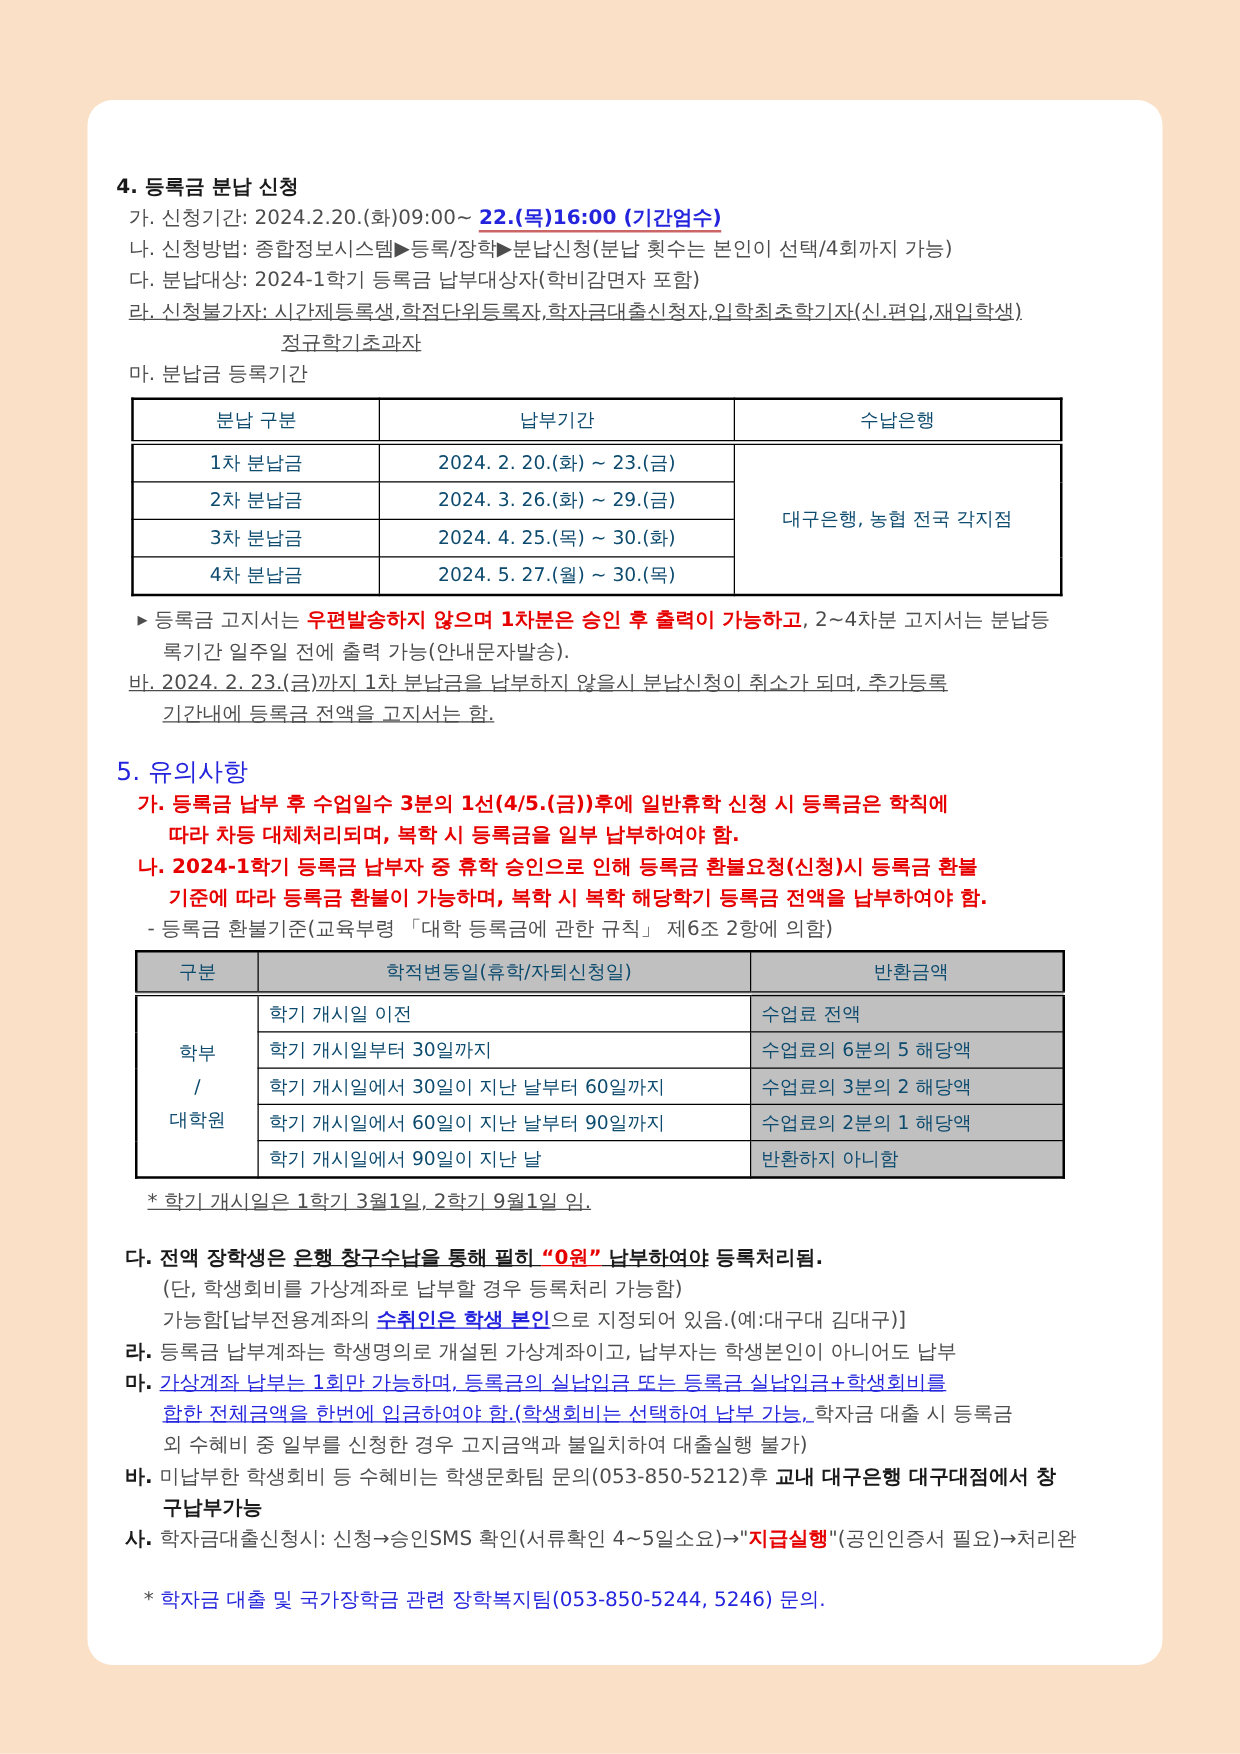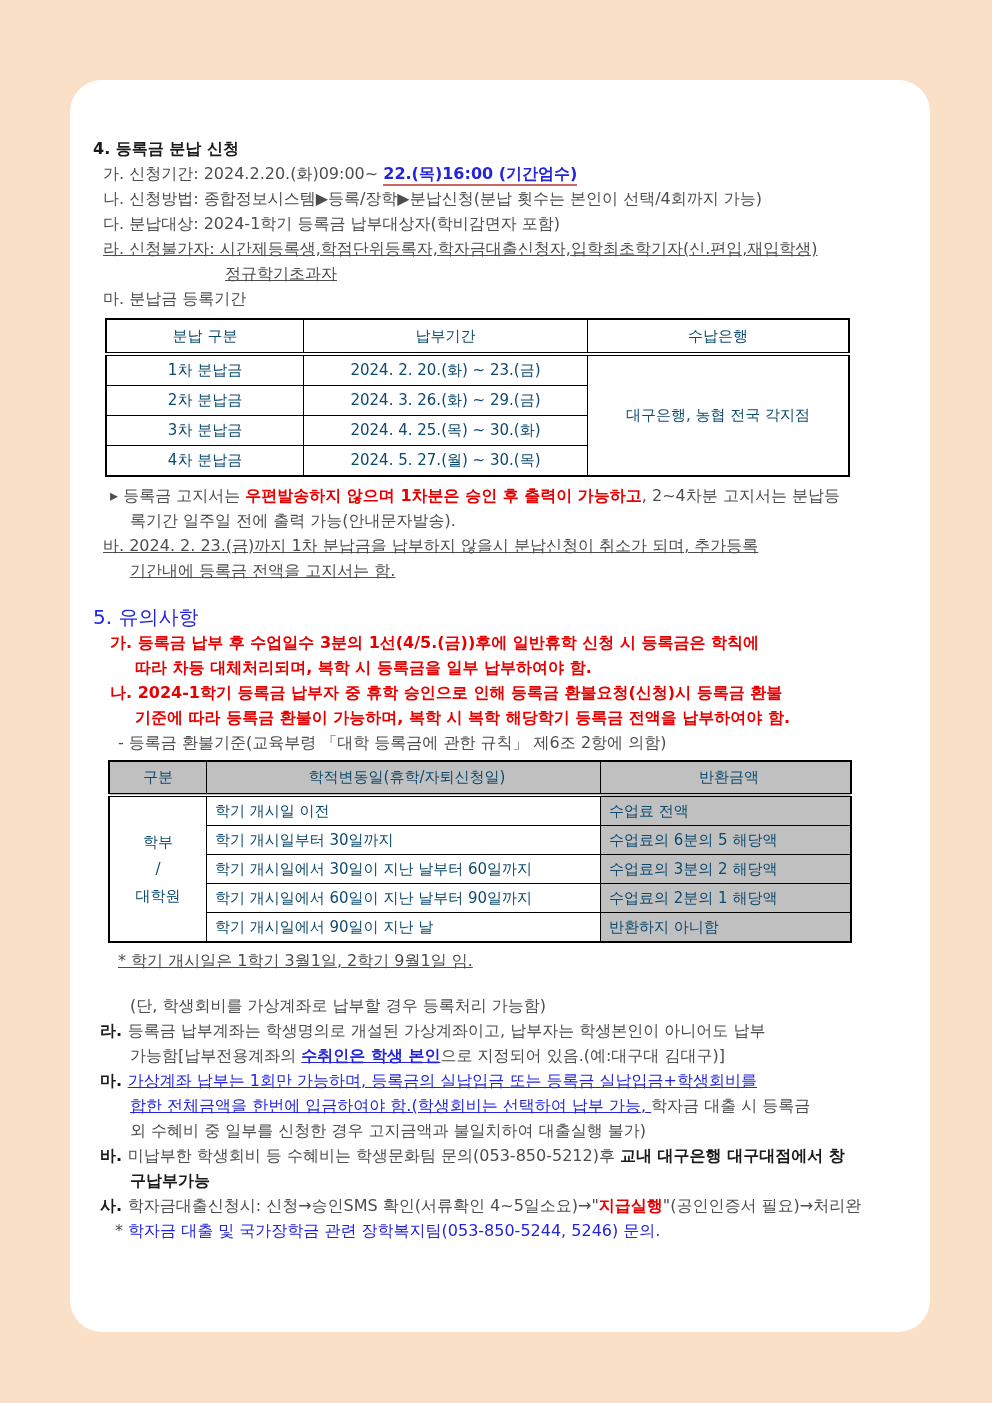--- a/index.html
+++ b/index.html
@@ -5,40 +5,40 @@
   html,body{margin:0;padding:0;}
   body{
     width:992px;height:1403px;
     background:#FAE0C7;
     font-family:"DejaVu Sans","Liberation Sans",sans-serif;
     position:relative;
   }
   .card{
     position:absolute;left:70px;top:80px;
     width:860px;height:1252px;
-    background:#FFFFFF;border-radius:32px;
+    background:#FFFFFF;border-radius:20px;
     box-sizing:border-box;
     padding:56px 28px 0 23px;
     overflow:hidden;
   }
   .line{
     font-size:16px;line-height:25px;color:#4D4D4D;
     white-space:pre-wrap;
   }
   .title4{font-size:16px;font-weight:bold;color:#1A1A1A;}
   .title5{font-size:20px;font-weight:normal;color:#2424DD;}
   
   .i1{padding-left:10px;}   
   .i2{padding-left:37px;}   
   .i3{padding-left:132px;}  
   .ib{padding-left:17px;}   
   .ic{padding-left:42px;}   
   .id{padding-left:25px;}   
   .i5{padding-left:7px;}    
-  .istar{padding-left:22px;}
+  .istar{padding-left:22px;margin-top:24px;}
   
   .b{font-weight:bold;color:#1A1A1A;}
   .r{font-weight:bold;color:#E60000;}
   .bl{color:#2424DD;}
   .blb{font-weight:bold;color:#2424DD;}
   .u{text-decoration:underline;}
   .deadline{
     font-weight:bold;color:#2424DD;
     border-bottom:2px solid #CC6666;padding-bottom:1px;
   }
@@ -154,24 +154,25 @@
       <td class="t2c2">학기 개시일에서 90일이 지난 날</td>
       <td class="t2c3">반환하지 아니함</td>
     </tr>
   </tbody>
     </table>
 
   <div class="line id"><span class="u">* 학기 개시일은 1학기 3월1일, 2학기 9월1일 임.</span></div>
 
   <div class="gap20"></div>
 
+  <div class="line i5"><span class="b">다. </span><span class="b">전액 장학생은 </span><span class="b u">은행 창구수납을 통해 필히 </span><span class="r u">“0원”</span><span class="b u"> 납부하여야</span><span class="b"> 등록처리됨.</span></div>
   <div class="line i2">(단, 학생회비를 가상계좌로 납부할 경우 등록처리 가능함)</div>
 
+  <div class="line i2"><span>가능함[납부전용계좌의 </span><span class="blb u">수취인은 학생 본인</span><span>으로 지정되어 있음.(예:대구대 김대구)]</span></div>
   <div class="line i5"><span class="b">라. </span><span>등록금 납부계좌는 학생명의로 개설된 가상계좌이고, 납부자는 학생본인이 아니어도 납부</span></div>
-  <div class="line i2"><span>가능함[납부전용계좌의 </span><span class="blb u">수취인은 학생 본인</span><span>으로 지정되어 있음.(예:대구대 김대구)]</span></div>
 
   <div class="line i5"><span class="b">마. </span><span class="bl u">가상계좌 납부는 1회만 가능하며, 등록금의 실납입금 또는 등록금 실납입금+학생회비를</span></div>
   <div class="line i2"><span class="bl u">합한 전체금액을 한번에 입금하여야 함.(학생회비는 선택하여 납부 가능, </span><span>학자금 대출 시 등록금</span></div>
   <div class="line i2">외 수혜비 중 일부를 신청한 경우 고지금액과 불일치하여 대출실행 불가)</div>
 
   <div class="line i5"><span class="b">바. </span><span>미납부한 학생회비 등 수혜비는 학생문화팀 문의(053-850-5212)후 </span><span class="b">교내 대구은행 대구대점에서 창</span></div>
   <div class="line i2"><span class="b">구납부가능</span></div>
 
   <div class="line i5"><span class="b">사. </span><span>학자금대출신청시: 신청→승인SMS 확인(서류확인 4~5일소요)→"</span><span class="r">지급실행</span><span>"(공인인증서 필요)→처리완</span></div>
 

